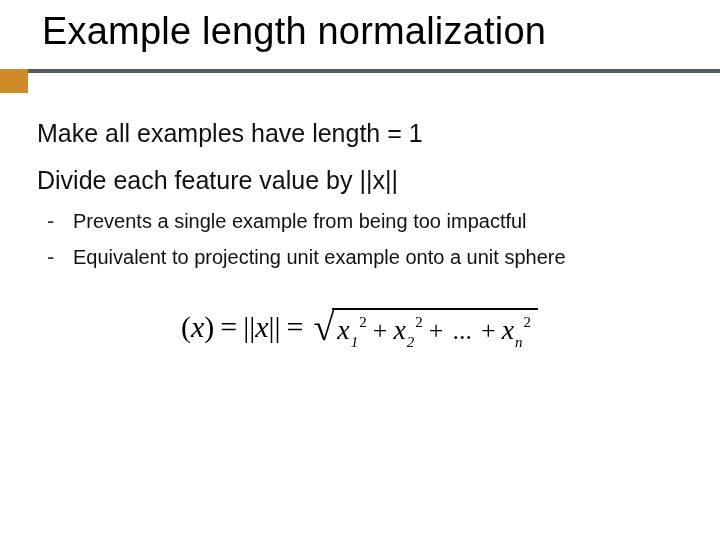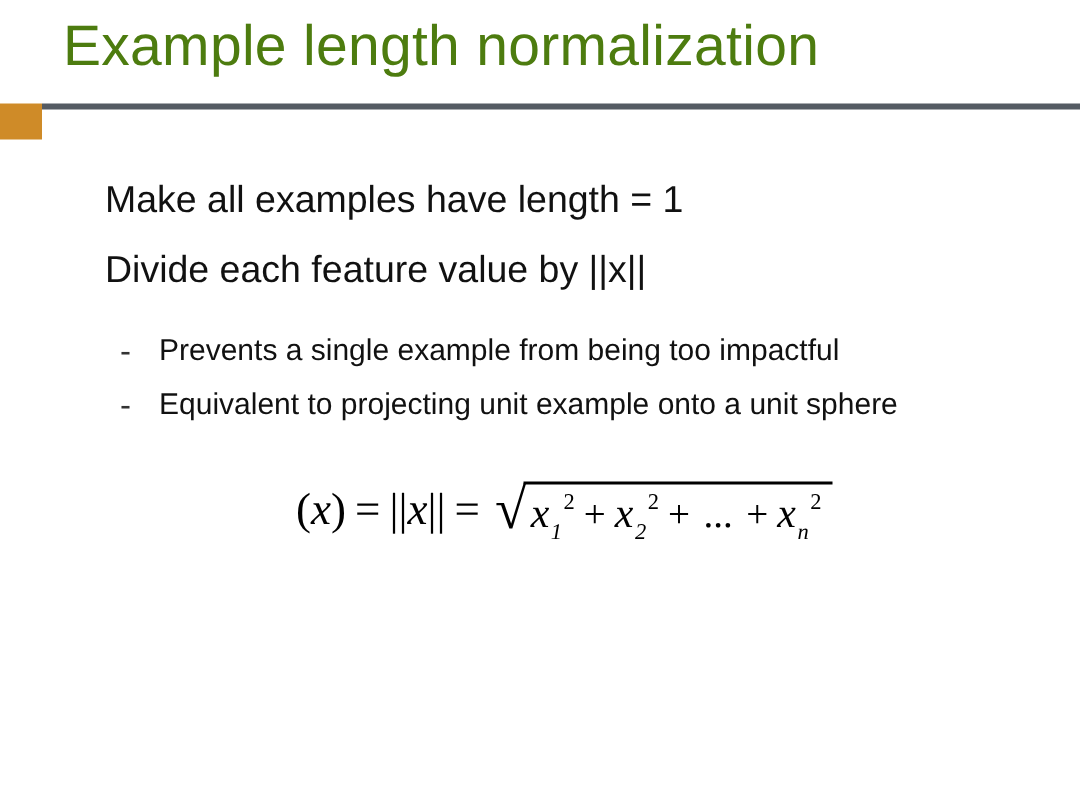--- a/index.html
+++ b/index.html
@@ -1,24 +1,24 @@
 <!DOCTYPE html>
 <html><head>
 <meta charset="utf-8">
 <style>
   * { box-sizing: border-box; margin: 0; padding: 0; }
   html, body { width: 720px; height: 540px; background: #fff; font-family: Arial, Helvetica, sans-serif; color: #000; }
   .slide { width: 720px; height: 540px; position: relative; padding: 10px 0 0 0; }
-  .title { font-size: 38px; font-weight: 400; color: #4d7c0f; padding: 0 0 2px 42px; letter-spacing: 0.2px; }
+  .title { font-size: 38px; font-weight: 400; color: #000000; padding: 0 0 2px 42px; letter-spacing: 0.2px; }
   .title-rule-wrap { display: flex; align-items: flex-start; margin-top: 14px; }
   .accent-box { width: 28px; height: 24px; background: #cf8b28; margin-right: 0; }
   .rule { height: 4px; background: #555b63; flex: 1; margin-top: 0; }
-  .body { padding: 26px 38px 0 70px; }
+  .body { padding: 26px 38px 0 37px; }
   .line1 { font-size: 25px; color: #111; margin-bottom: 18px; }
-  .line2 { font-size: 25px; color: #111; margin-bottom: 24px; }
+  .line2 { font-size: 25px; color: #111; margin-bottom: 11px; }
   .bullets { padding-left: 10px; }
   .bullet { display: flex; align-items: flex-start; margin-bottom: 6px; }
   .dash { width: 26px; flex: 0 0 26px; font-size: 22px; color: #333; line-height: 30px; text-align: left; }
   .btext { font-size: 20px; color: #111; line-height: 30px; }
   .formula { margin-top: 36px; text-align: center; }
   .formula-inner { display: inline-flex; align-items: center; font-family: "Times New Roman", Times, serif; font-style: italic; font-size: 30px; color: #000; }
   .eq { font-style: normal; margin: 0 6px; }
   .norm { font-style: normal; }
   .sqrt-wrap { display: inline-flex; align-items: stretch; position: relative; margin-left: 4px; }
   .radical { font-style: normal; font-size: 38px; line-height: 38px; align-self: flex-end; margin-right: -2px; }

